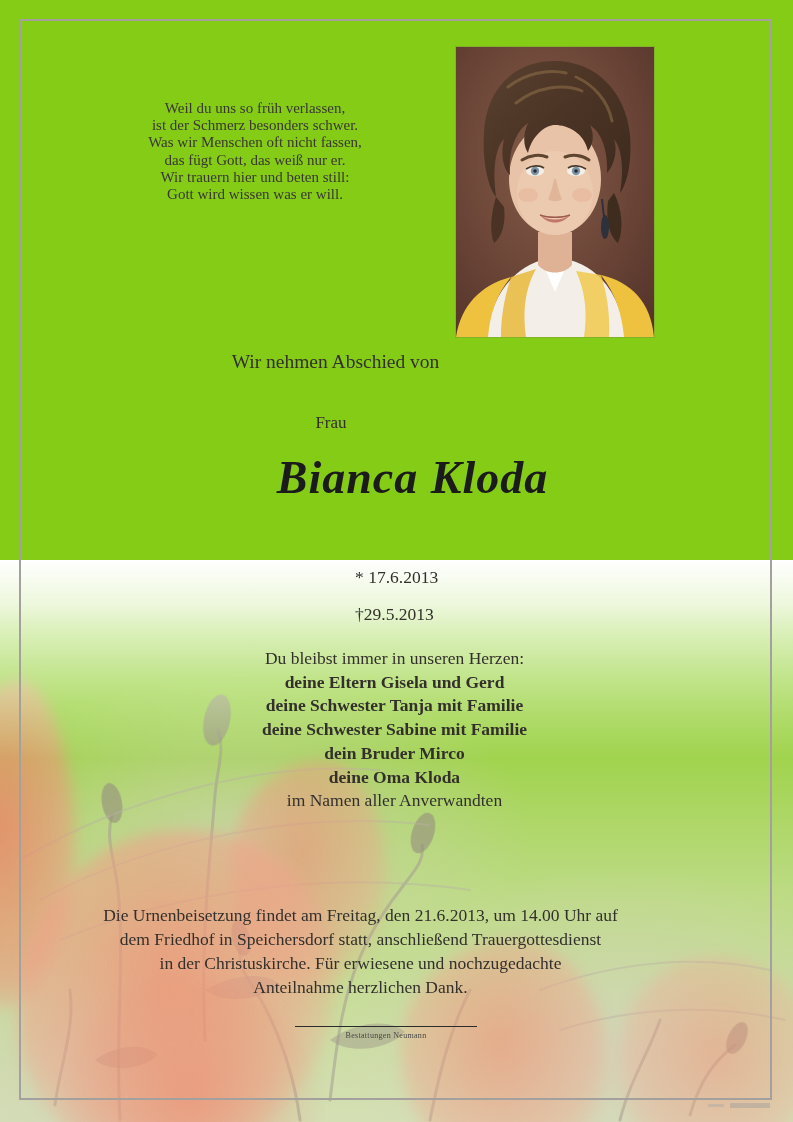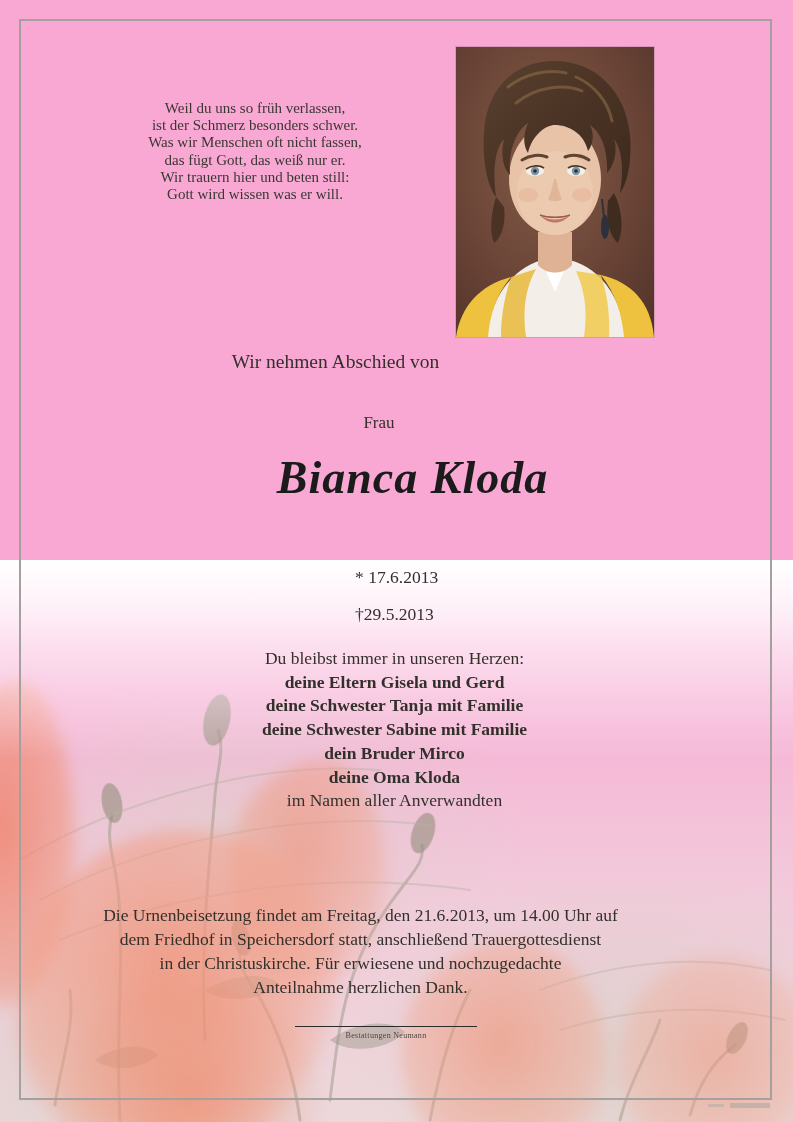--- a/index.html
+++ b/index.html
@@ -1,19 +1,19 @@
 <!DOCTYPE html>
 <html><head>
 <meta charset="utf-8">
 <style>
   html,body{margin:0;padding:0;background:#ffffff;}
   .page{
     position:relative;
     width:793px;height:1122px;
-    background:#f9a8d4;
+    background:#84cc16;
     overflow:hidden;
     font-family:"Liberation Serif","DejaVu Serif",serif;
     color:#33302c;
   }
 
   
   .field{position:absolute;left:0;top:560px;width:793px;height:562px;pointer-events:none;}
   .field .texture{
     position:absolute;left:0;top:60px;width:793px;height:502px;
     background:
@@ -46,21 +46,21 @@
   
   .border-frame{
     position:absolute;left:19px;top:19px;width:753px;height:1081px;
     border:2px solid #a3a09d;box-sizing:border-box;
   }
 
   
   .poem{position:absolute;left:100px;top:100px;width:310px;text-align:center;
     font-size:15px;line-height:17.2px;color:#3a3733;}
   .intro{position:absolute;left:0;top:351px;width:671px;text-align:center;font-size:19.5px;}
-  .salutation{position:absolute;left:0;top:413px;width:662px;text-align:center;font-size:17px;padding-left:48px;}
+  .salutation{position:absolute;left:0;top:413px;width:662px;text-align:center;font-size:17px;}
   .deceased-name{position:absolute;left:0;top:451px;width:793px;text-align:center;
     font-size:46px;font-weight:bold;font-style:italic;color:#1b1b1b;letter-spacing:1px;margin-left:16px;}
   .dates{position:absolute;left:355px;top:559px;font-size:17.5px;line-height:37px;}
   .remembrance{position:absolute;left:0;top:647px;width:789px;text-align:center;
     font-size:17.5px;line-height:23.7px;}
   .remembrance .bold{font-weight:bold;}
   .announcement{position:absolute;left:0;top:903px;width:721px;text-align:center;
     font-size:17.5px;line-height:24px;}
   .footer{position:absolute;left:295px;top:1026px;width:182px;text-align:center;}
   .footer .rule{border-top:1px solid #2b2b2b;height:0;width:182px;}

